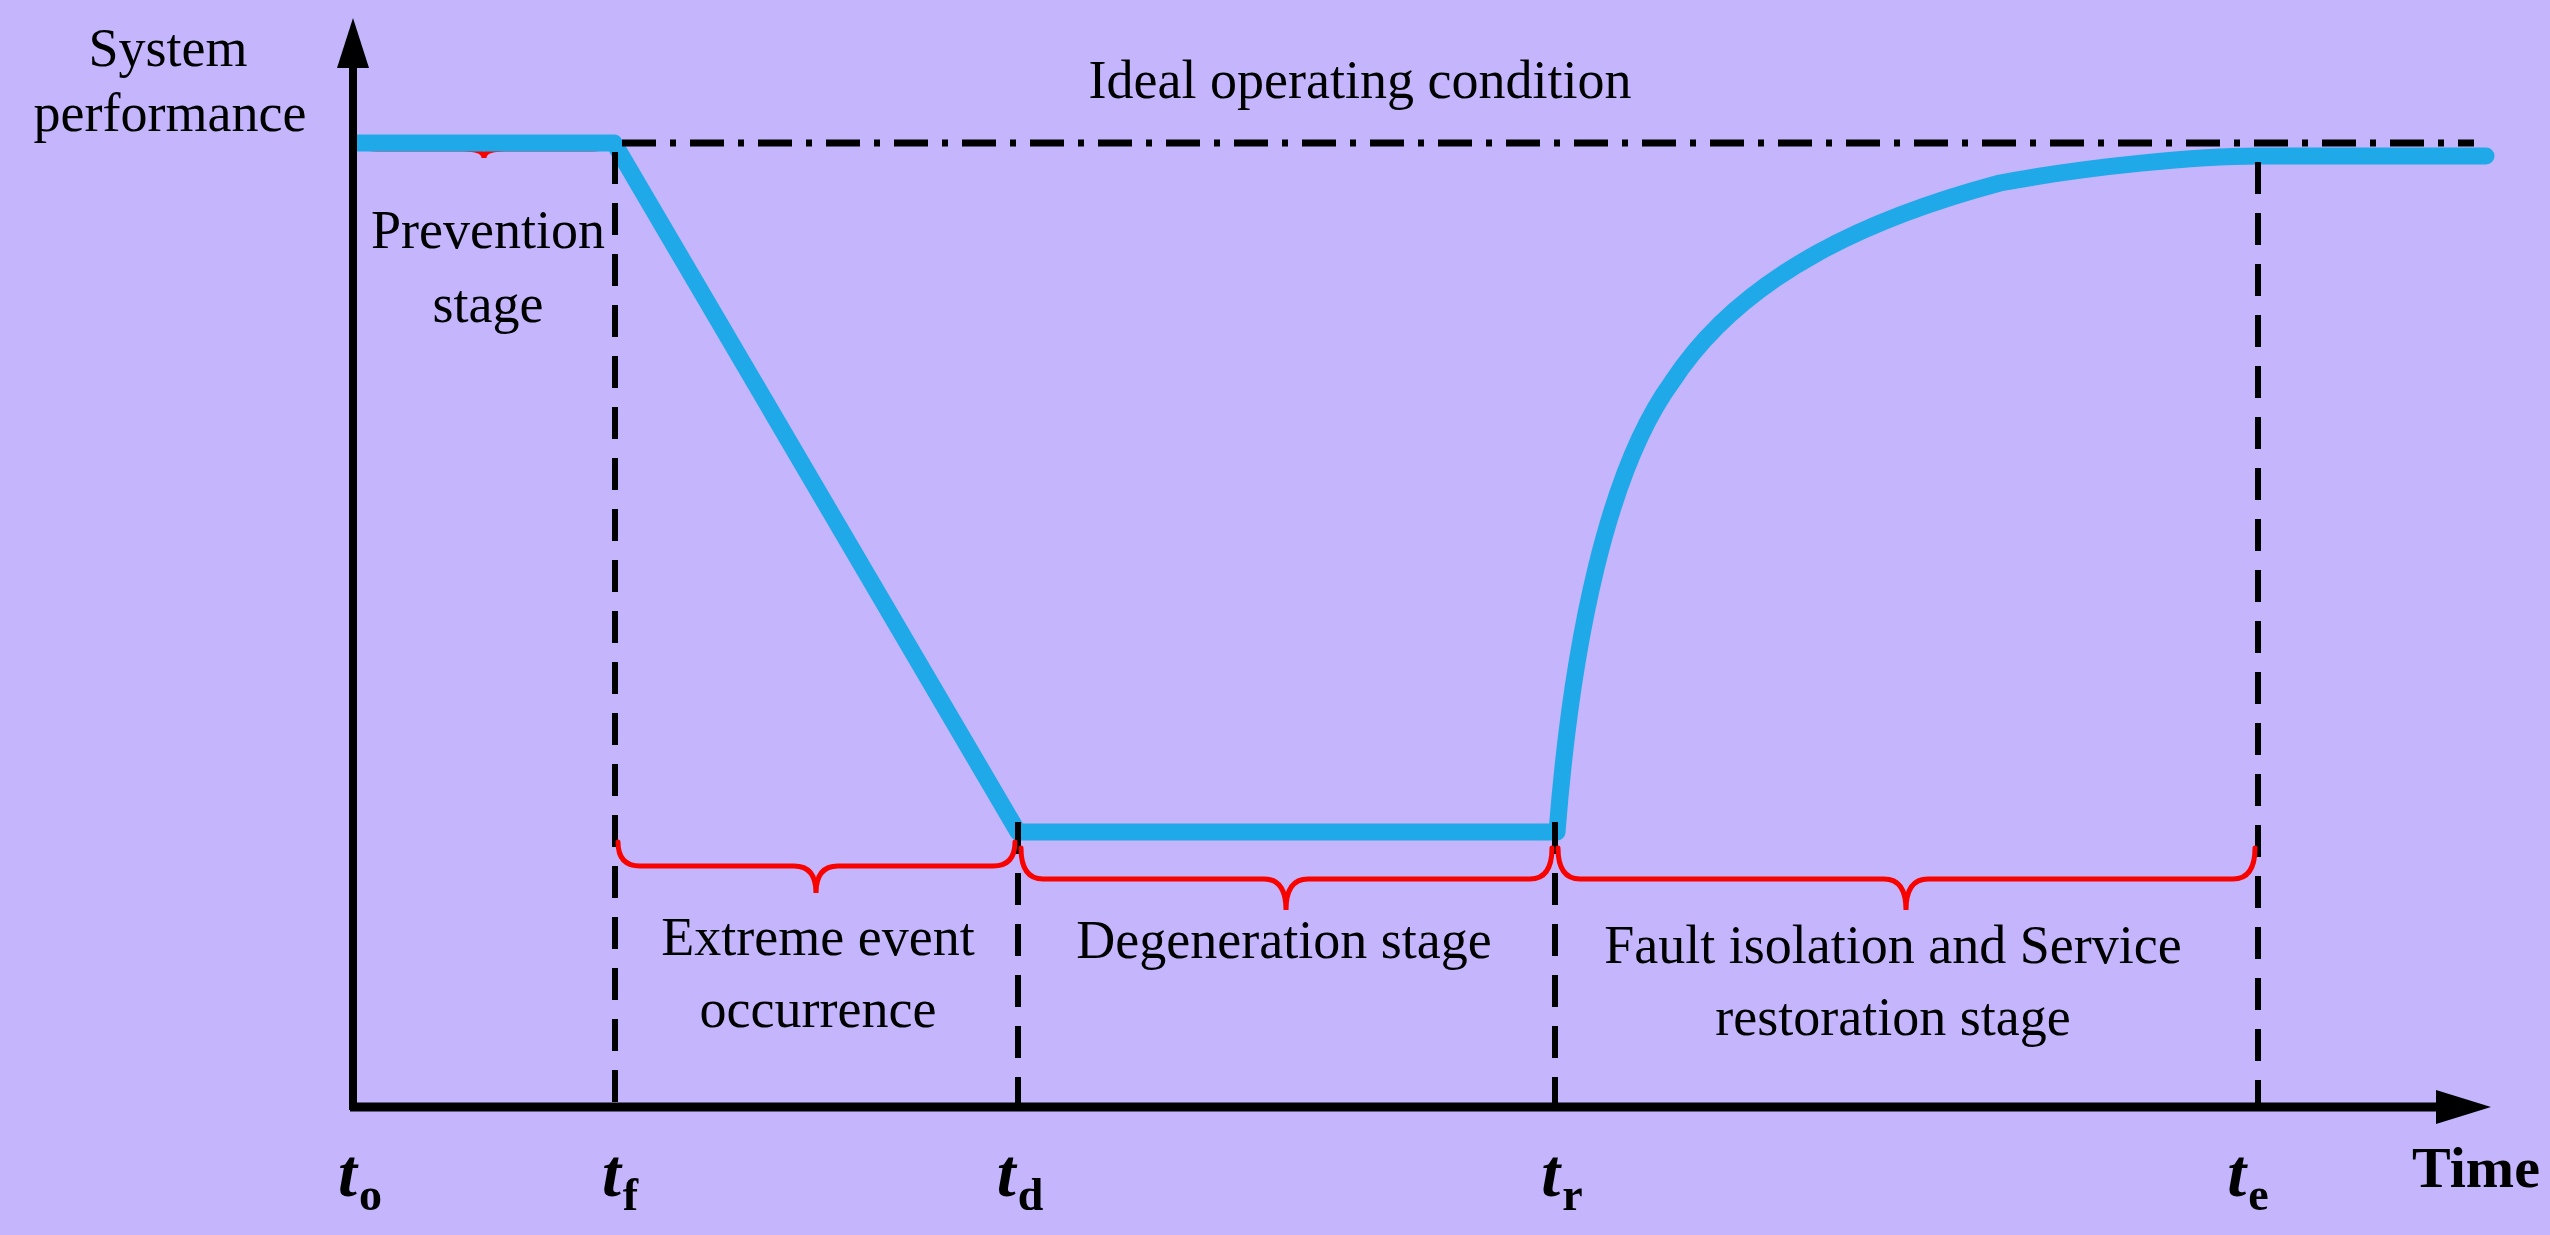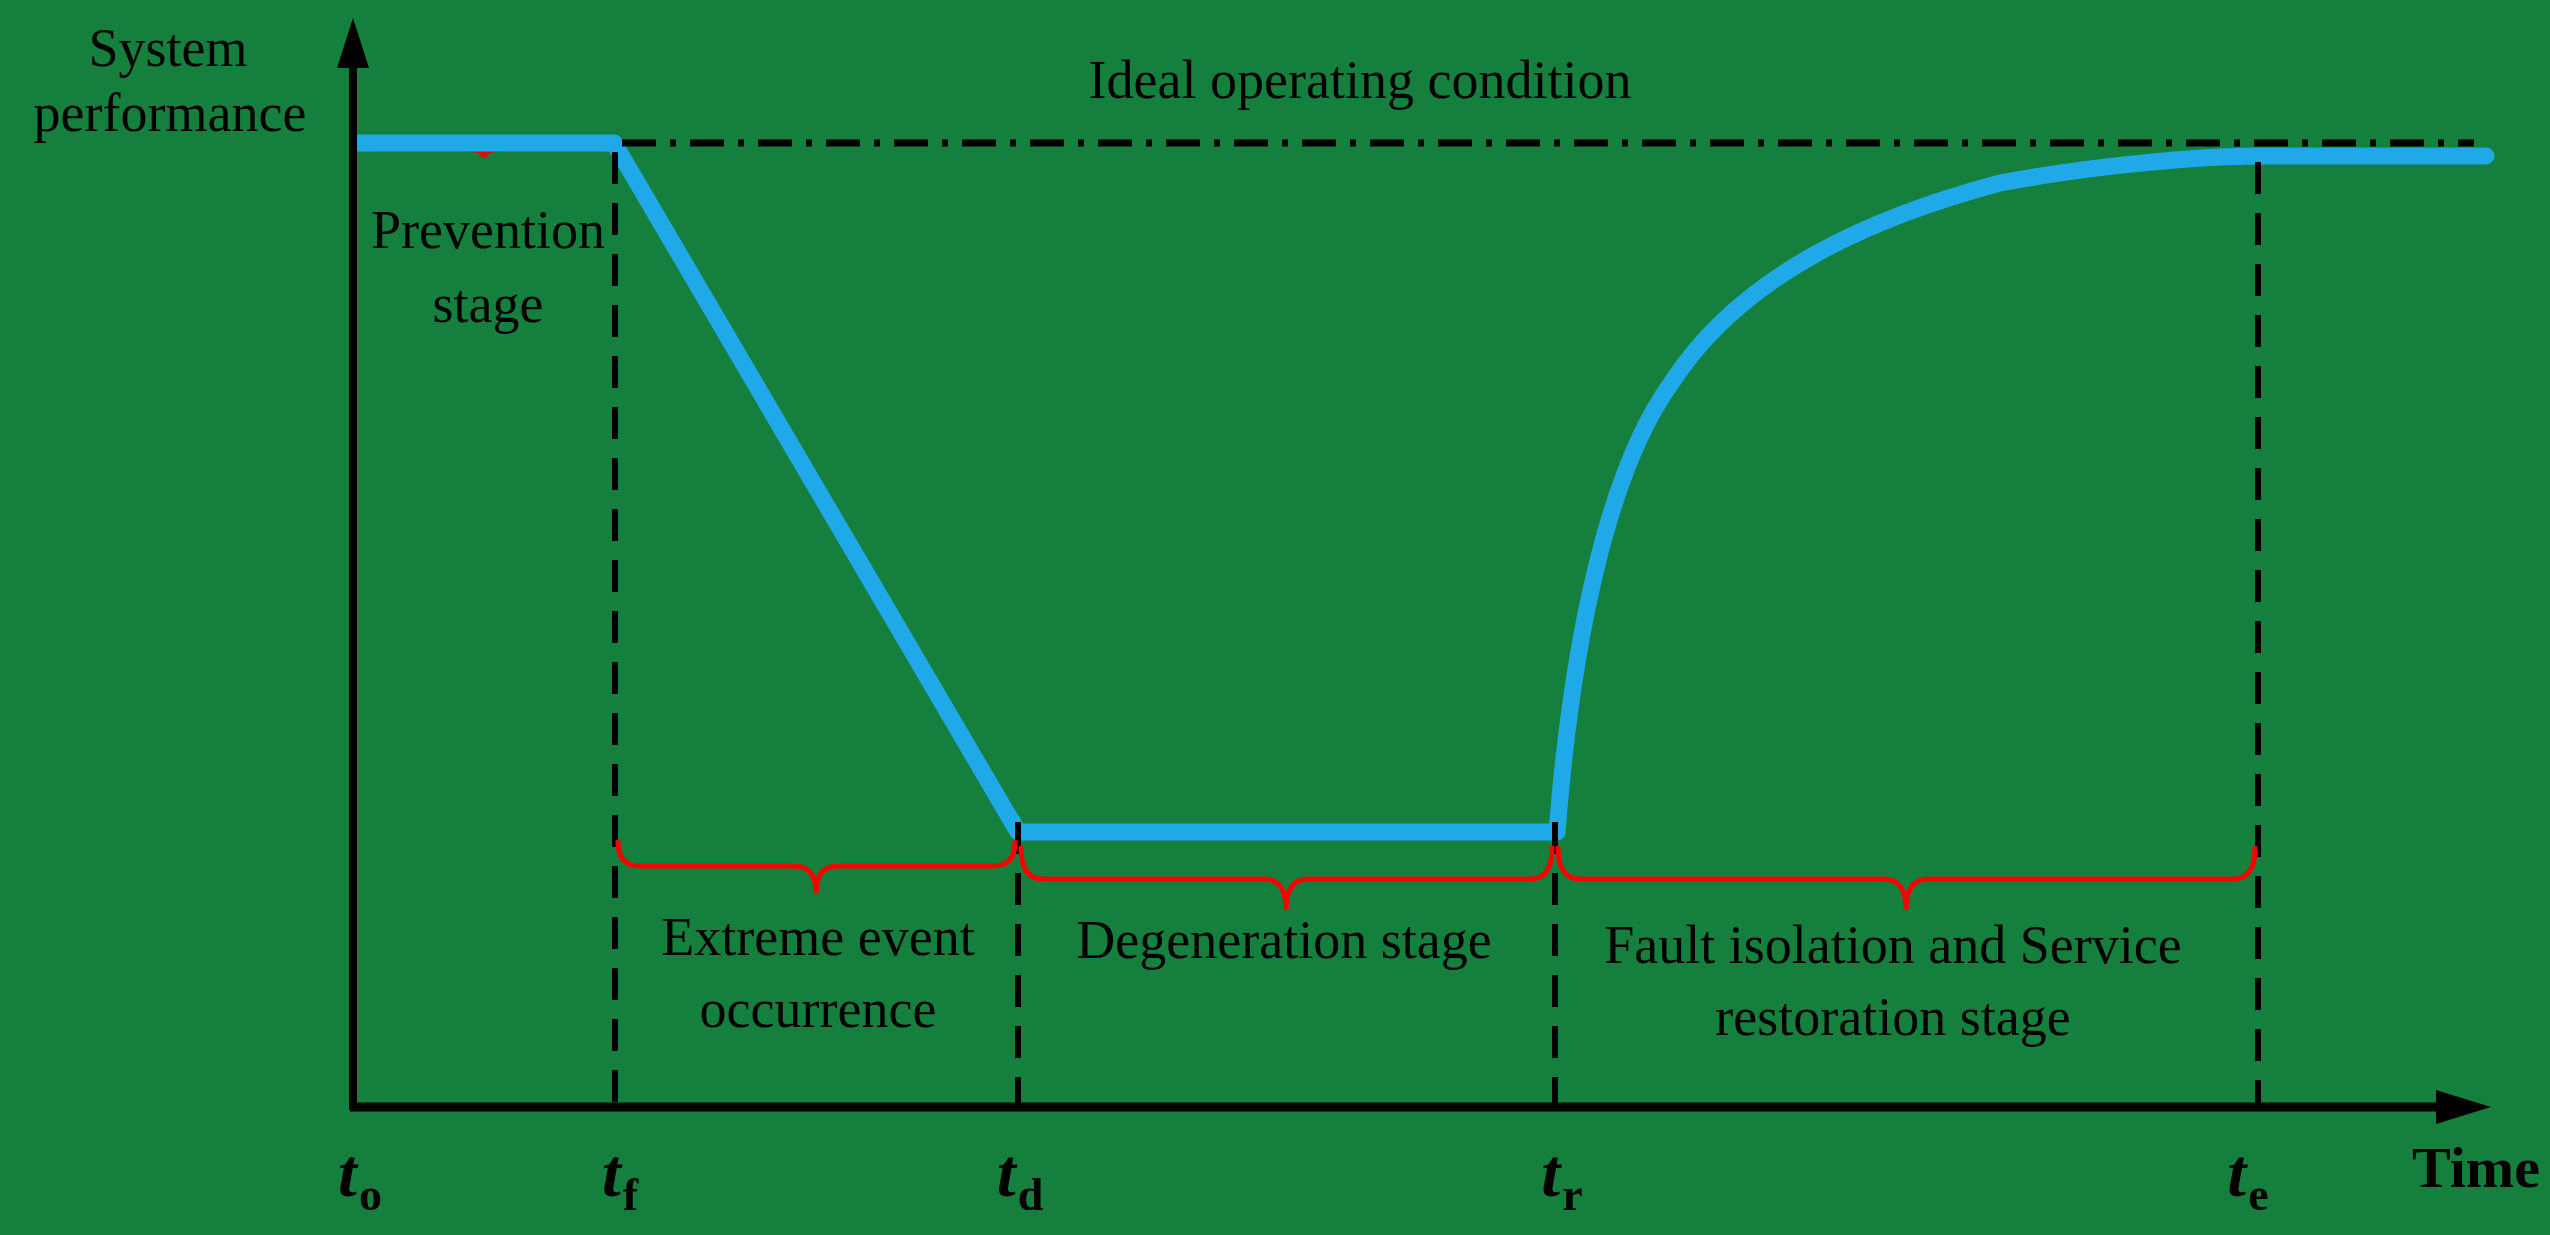--- a/index.html
+++ b/index.html
@@ -1,16 +1,16 @@
 <!DOCTYPE html>
 <html><head>
 <meta charset="utf-8">
 <style>
   html,body{margin:0;padding:0;background:#ffffff;}
-  .stage{width:2550px;height:1235px;position:relative;background:#15803d;overflow:hidden;}
+  .stage{width:2550px;height:1235px;position:relative;background:#c4b5fd;overflow:hidden;}
   svg{display:block;}
   text{font-family:"Liberation Serif","DejaVu Serif",serif;fill:#000000;}
   .lbl{font-size:54px;}
   .tvar{font-size:68px;font-weight:bold;font-style:italic;}
   .tsub{font-size:46px;font-weight:bold;}
   .time-lbl{font-size:58px;font-weight:bold;}
 </style>
 </head>
 <body>
 

